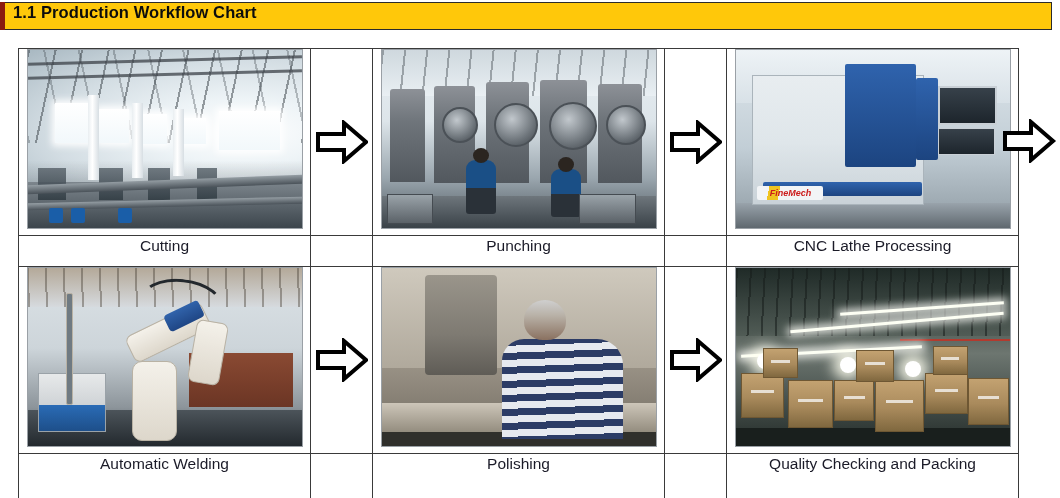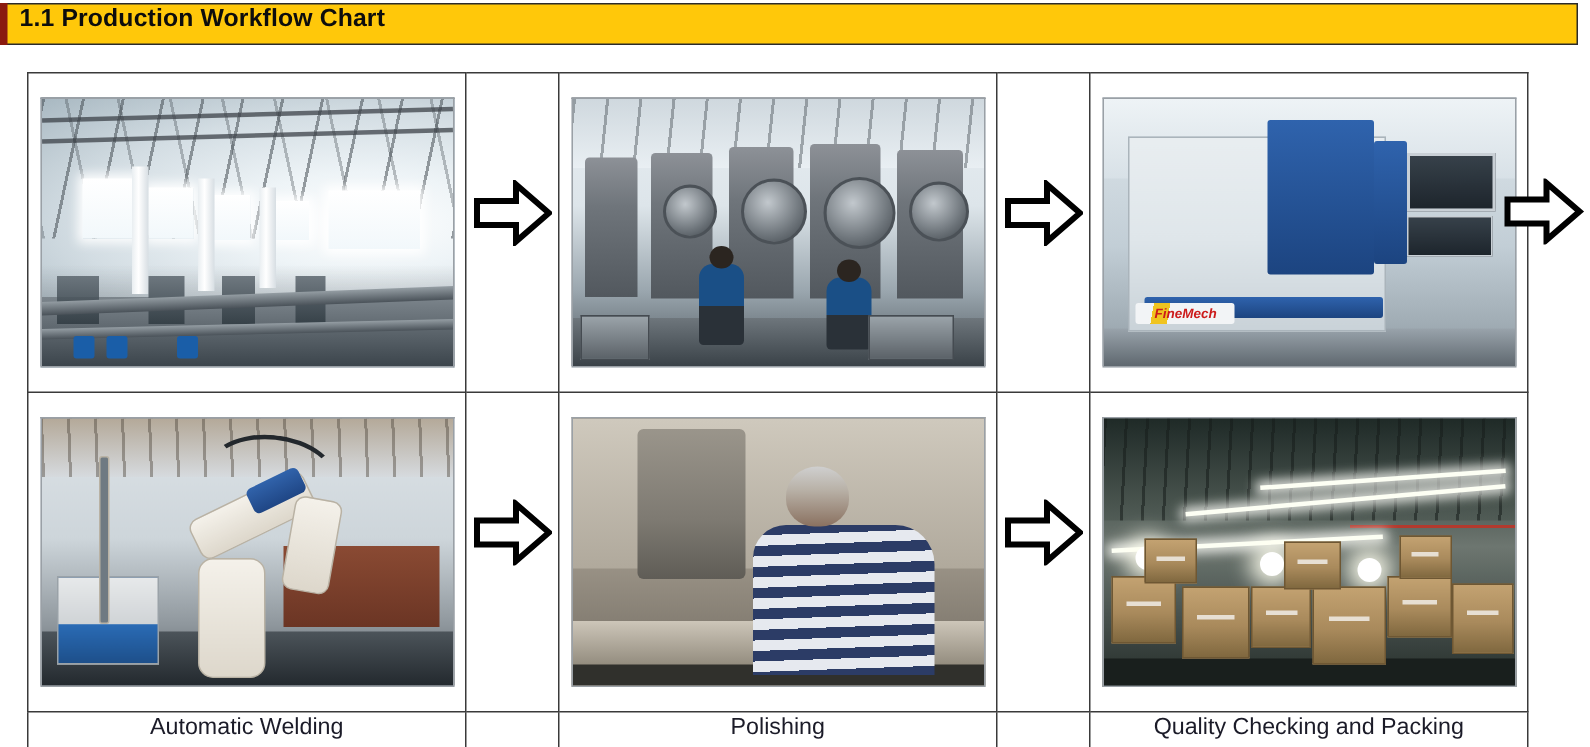--- a/index.html
+++ b/index.html
@@ -83,21 +83,21 @@
     height: 48px;
   }
   .arrow-cell {
     background: #ffffff;
   }
 
   
   .photo {
     width: 276px;
     height: 180px;
-    margin: 16px auto;
+    margin: 0 auto;
     border: 1px solid #9aa0a6;
     box-sizing: border-box;
     position: relative;
     overflow: hidden;
     background: #c8d2d8;
   }
 
   
   .ph-cutting {
     background:
@@ -447,20 +447,27 @@
           <div class="bluepanel" style="left:40%; top:8%;  width:26%; height:58%;"></div>
           <div class="bluepanel" style="left:66%; top:16%; width:8%;  height:46%;"></div>
           <div class="bluepanel" style="left:10%; top:74%; width:58%; height:8%;"></div>
           <div class="screen" style="left:74%; top:20%; width:20%; height:20%;"></div>
           <div class="screen" style="left:74%; top:44%; width:20%; height:14%; border-width:1px;"></div>
           <div class="logo">FineMech</div>
         </div>
       </td>
     </tr>
 
+    <tr>
+      <td class="caption-cell">Cutting</td>
+      <td class="arrow-cell"></td>
+      <td class="caption-cell">Punching</td>
+      <td class="arrow-cell"></td>
+      <td class="caption-cell">CNC Lathe Processing</td>
+    </tr>
 
     <tr>
       <td class="photo-cell">
         <div class="photo ph-weld">
           <div class="roofw"></div>
           <div class="floorw"></div>
           <div class="bench"></div>
           <div class="cabinet"></div>
           <div class="arm" style="left:38%; top:52%; width:16%; height:44%; border-radius:10px;"></div>
           <div class="arm" style="left:36%; top:28%; width:30%; height:15%; transform:rotate(-26deg);"></div>

